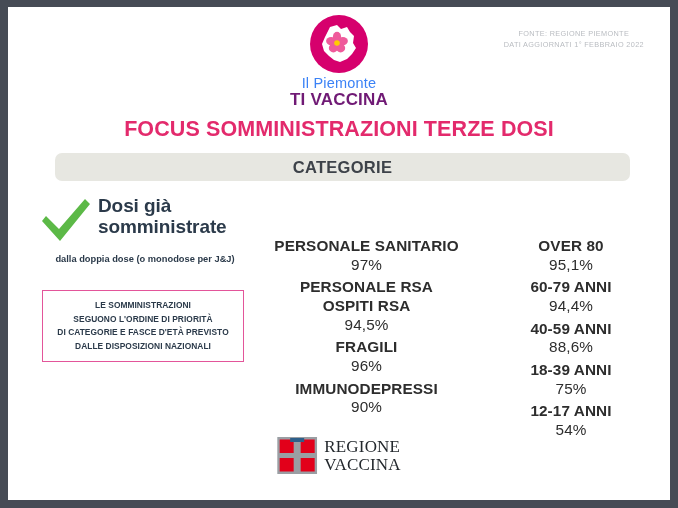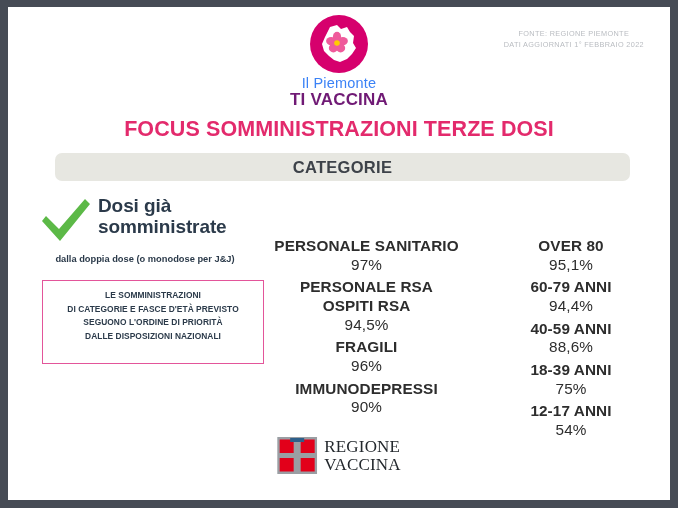--- a/index.html
+++ b/index.html
@@ -153,26 +153,26 @@
   #doses-sub {
     margin-top: 6px;
     text-align: center;
     color: #2b3a4a;
     font-size: 9.3px;
     font-weight: bold;
     line-height: 1.5;
     padding: 0 2px;
   }
   #priority-box {
-    margin-top: 13px;
+    margin-top: 23px;
     margin-left: 12px;
-    width: 222px;
+    width: 202px;
     box-sizing: border-box;
     border: 1.6px solid #e3559a;
-    padding: 8px 4px 20px 4px;
+    padding: 8px 4px 8px 4px;
     text-align: center;
   }
   #priority-box .pb-line {
     color: #2b3a4a;
     font-size: 8.4px;
     font-weight: bold;
     line-height: 1.62;
     letter-spacing: .05px;
   }
 
@@ -276,22 +276,22 @@
               <div>somministrate</div>
             </div>
           </div>
         </div>
         <div id="doses-sub">
           <div>dalla doppia dose (o monodose per J&amp;J)</div>
         </div>
 
         <div id="priority-box">
           <div class="pb-line">LE SOMMINISTRAZIONI</div>
+          <div class="pb-line">SEGUONO L'ORDINE DI PRIORITÀ</div>
           <div class="pb-line">DI CATEGORIE E FASCE D'ETÀ PREVISTO</div>
-          <div class="pb-line">SEGUONO L'ORDINE DI PRIORITÀ</div>
           <div class="pb-line">DALLE DISPOSIZIONI NAZIONALI</div>
         </div>
       </div>
 
       <div class="stat-col" id="col-categories">
         <div class="stat-name">PERSONALE SANITARIO</div>
         <div class="stat-value">97%</div>
         <div class="stat-name">PERSONALE RSA</div>
         <div class="stat-name">OSPITI RSA</div>
         <div class="stat-value">94,5%</div>

